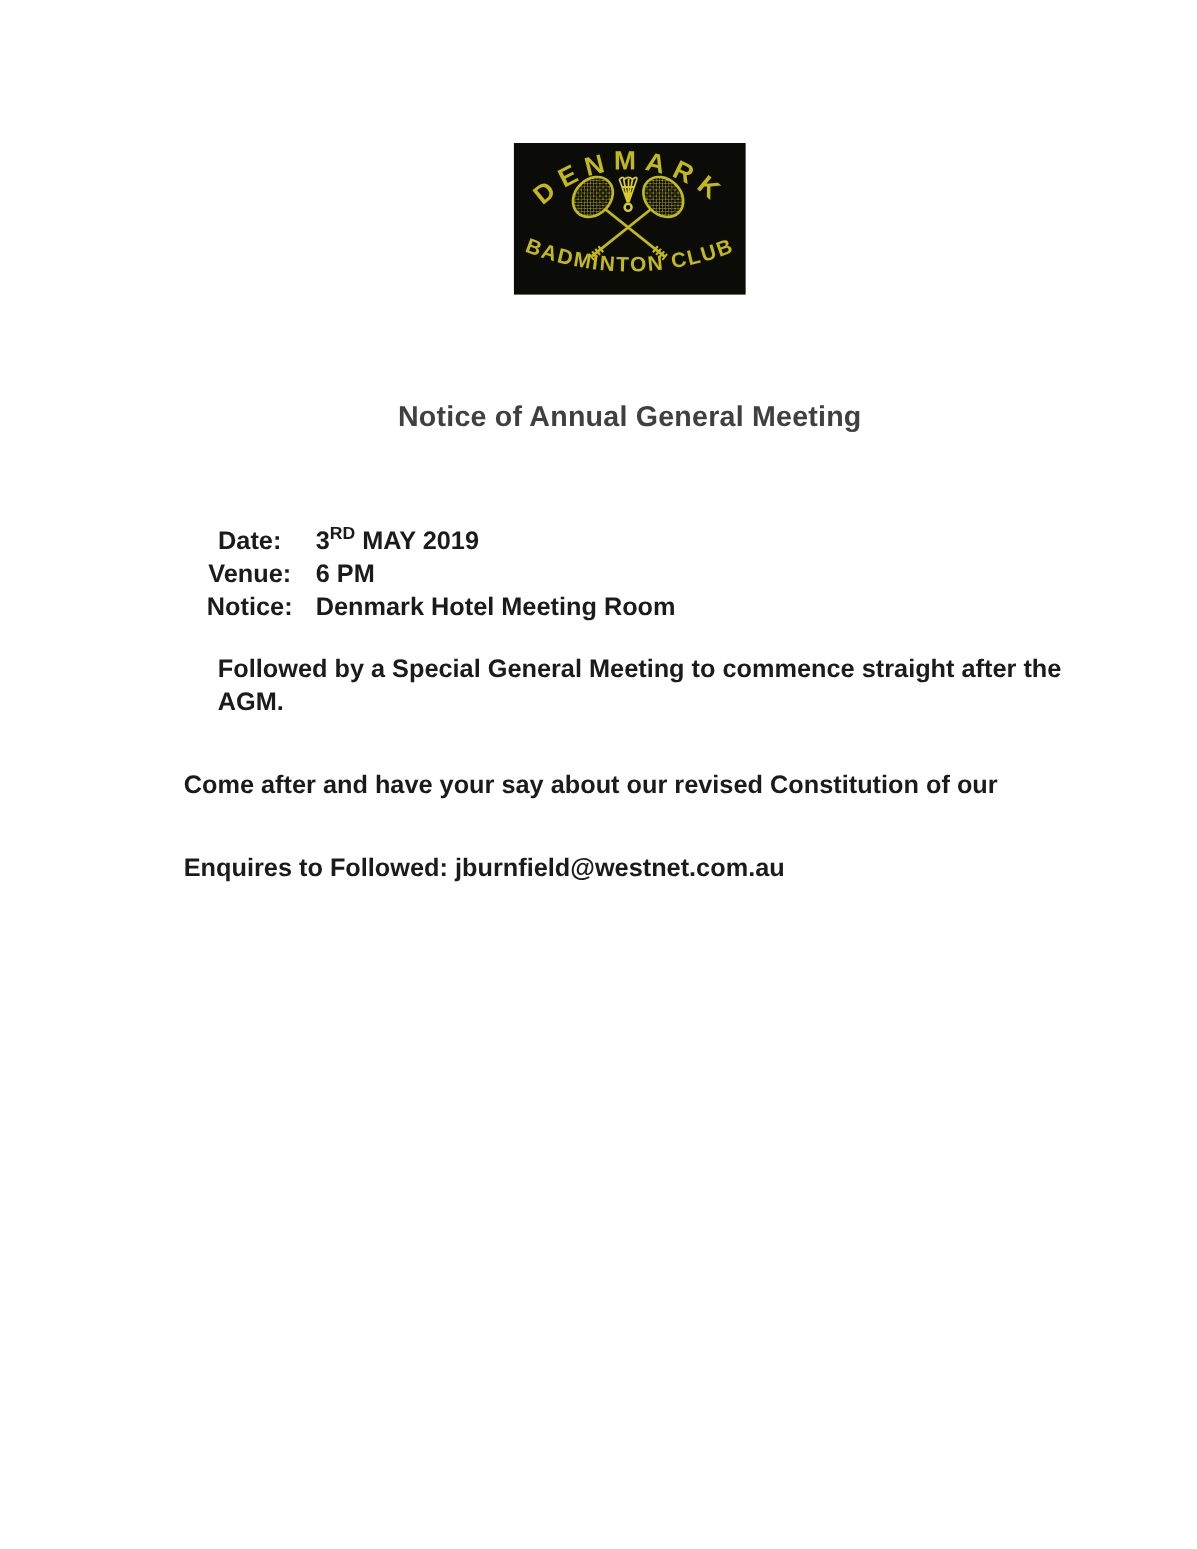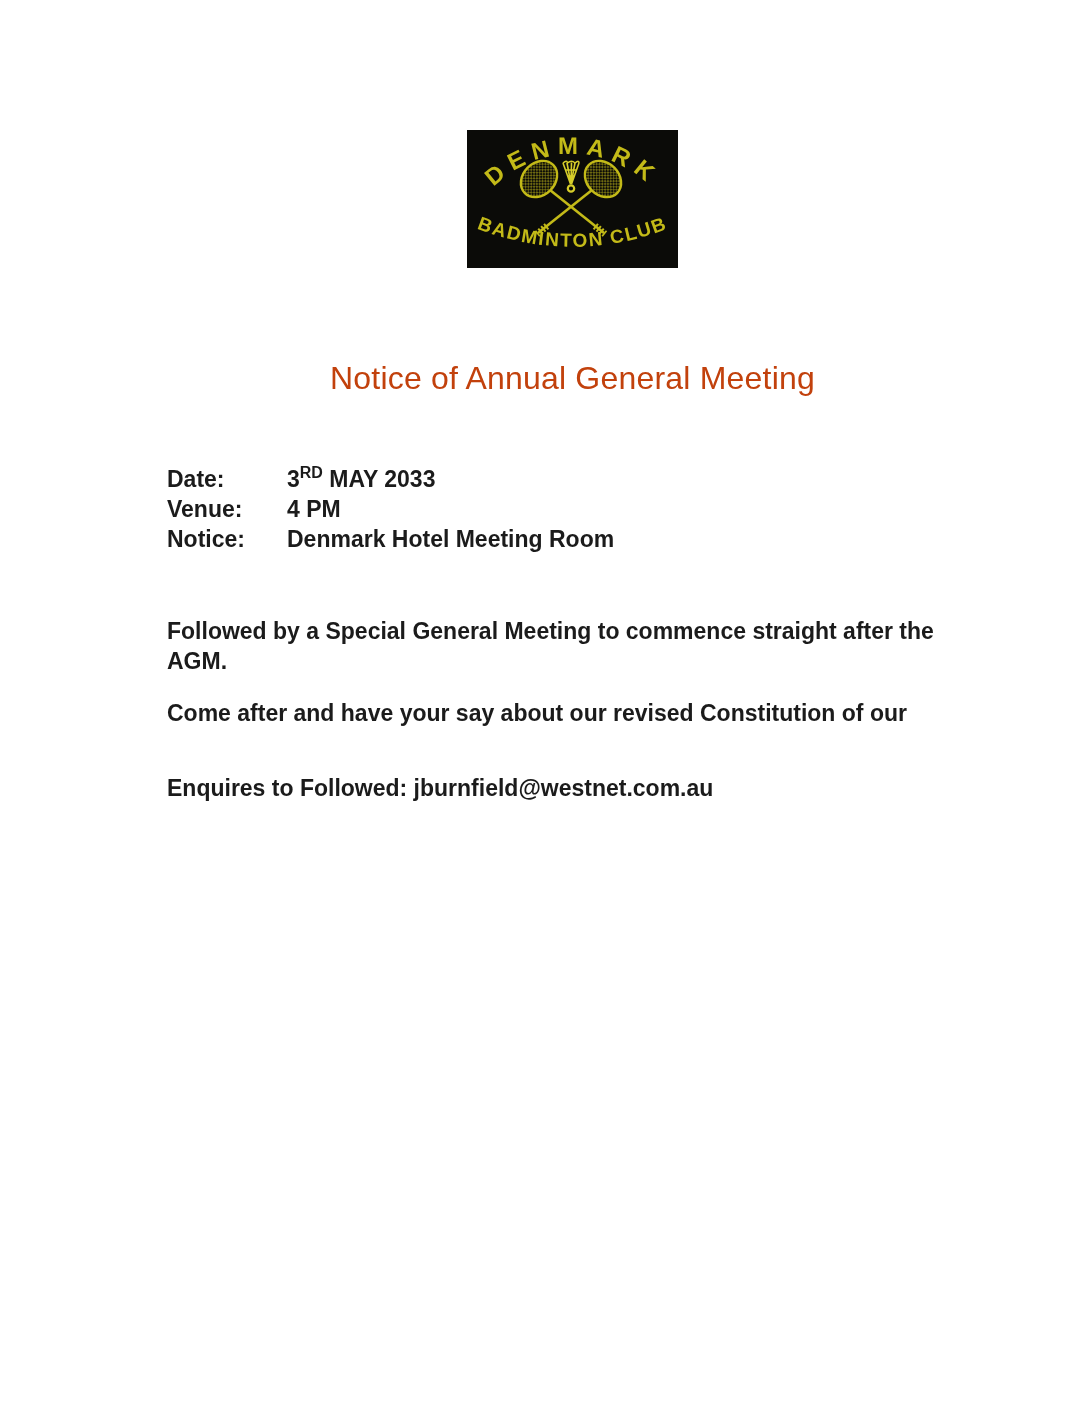--- a/index.html
+++ b/index.html
@@ -26,37 +26,38 @@
   }
   .logo svg { display: block; width: 100%; height: 100%; }
 
   
   .title {
     position: absolute;
     left: 167px;
     top: 361px;
     width: 811px;
     text-align: center;
-    font-size: 32px;
+    font-size: 26px;
     line-height: 34px;
-    font-weight: 400;
-    color: #c2410c;
+    font-weight: 700;
+    color: #404040;
     letter-spacing: 0.2px;
   }
 
   
   .details {
     position: absolute;
     left: 167px;
-    top: 464px;
+    top: 476px;
     width: 811px;
     font-size: 23px;
     line-height: 30px;
     font-weight: 700;
     color: #1b1b1b;
+    text-align: center;
   }
   .detail-row { display: flex; }
   .detail-label { width: 120px; flex: 0 0 120px; }
   .detail-value { white-space: pre-wrap; }
   .detail-value sup {
     font-size: 16px;
     line-height: 0;
     vertical-align: 9px;
     letter-spacing: 0;
   }
@@ -65,21 +66,21 @@
   .para {
     position: absolute;
     left: 167px;
     width: 860px;
     font-size: 23px;
     line-height: 30px;
     font-weight: 700;
     color: #1b1b1b;
   }
   .para .line { white-space: nowrap; }
-  .para-1 { top: 616px; }
+  .para-1 { top: 592px; margin-left: 31px; }
   .para-2 { top: 698px; }
   .para-3 { top: 773px; }
 </style>
 </head>
 <body>
 
 <div class="page">
 
   <div class="logo">
     <svg viewBox="0 0 211 138" xmlns="http://www.w3.org/2000/svg">
@@ -126,25 +127,25 @@
     </svg>
   </div>
 
   <div class="title">
     <div>Notice of Annual General Meeting</div>
   </div>
 
   <div class="details">
     <div class="detail-row">
       <span class="detail-label">Date:</span>
-      <span class="detail-value"><span>3</span><sup>RD</sup><span> MAY 2033</span></span>
+      <span class="detail-value"><span>3</span><sup>RD</sup><span> MAY 2019</span></span>
     </div>
     <div class="detail-row">
       <span class="detail-label">Venue:</span>
-      <span class="detail-value">4 PM</span>
+      <span class="detail-value">6 PM</span>
     </div>
     <div class="detail-row">
       <span class="detail-label">Notice:</span>
       <span class="detail-value">Denmark Hotel Meeting Room</span>
     </div>
   </div>
 
   <div class="para para-1">
     <div class="line">Followed by a Special General Meeting to commence straight after the</div>
     <div class="line">AGM.</div>

